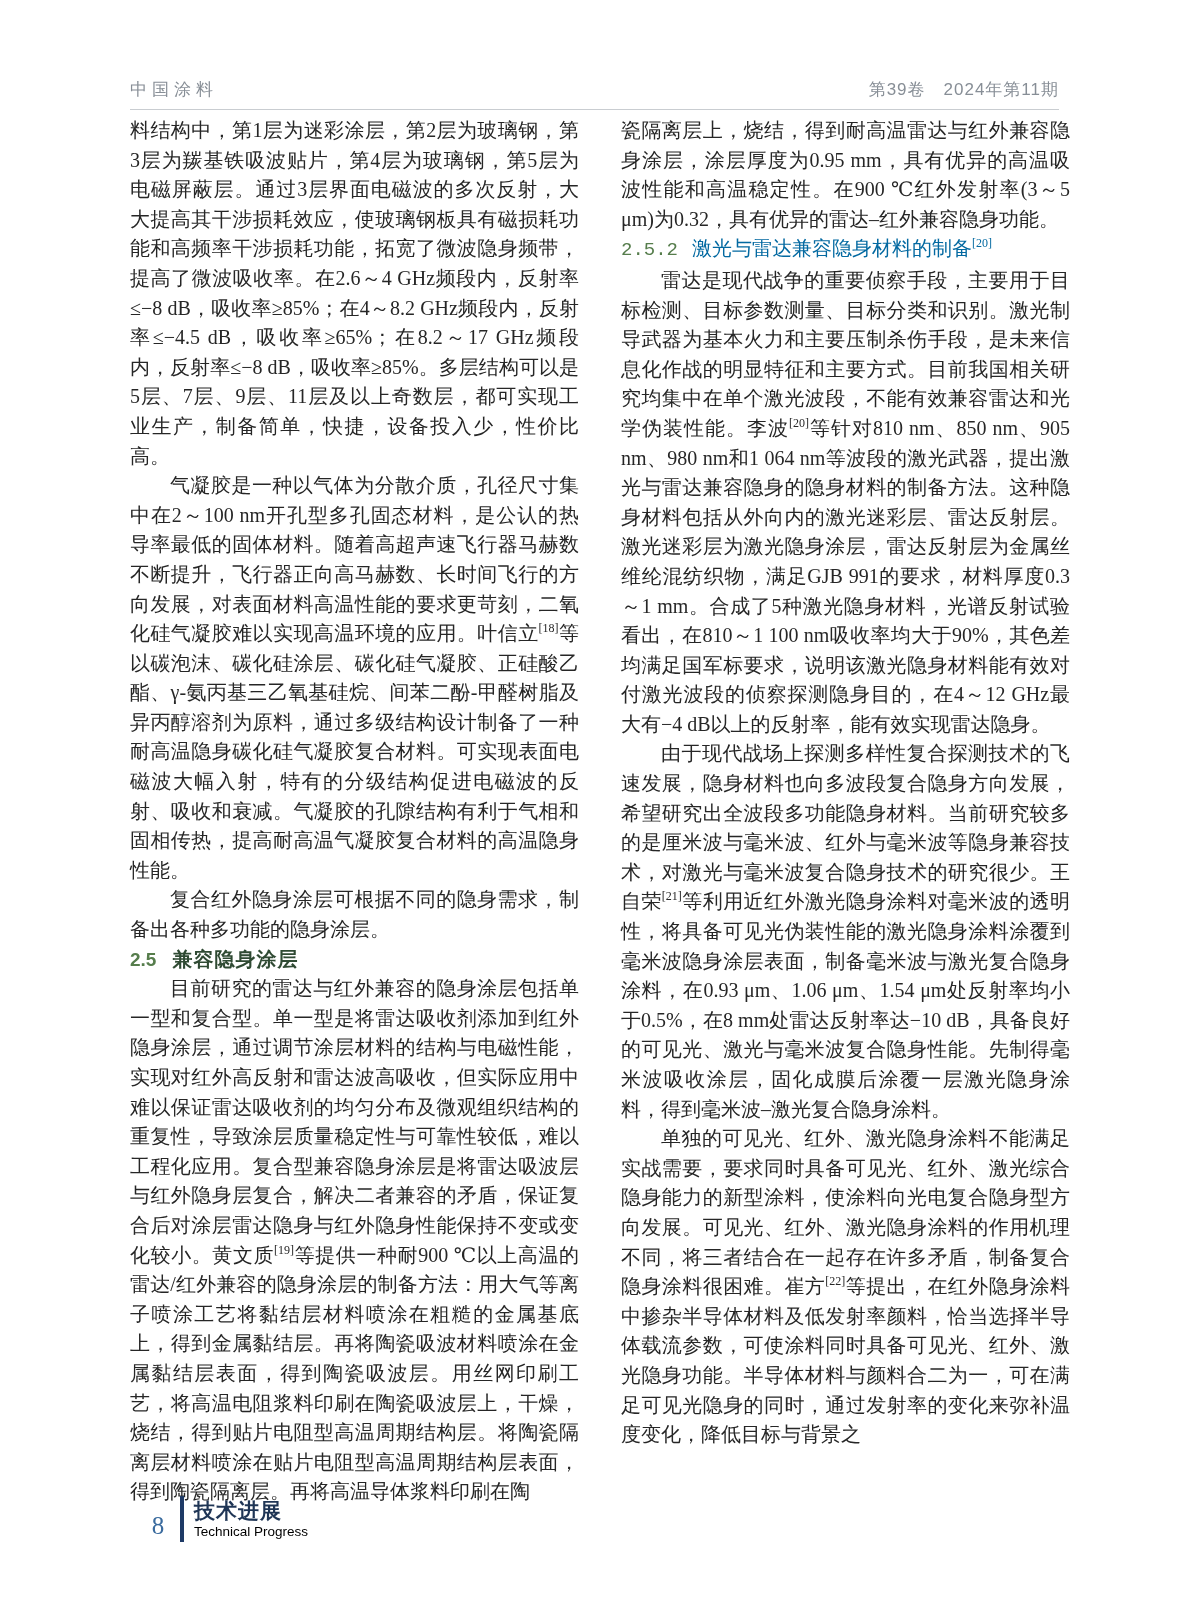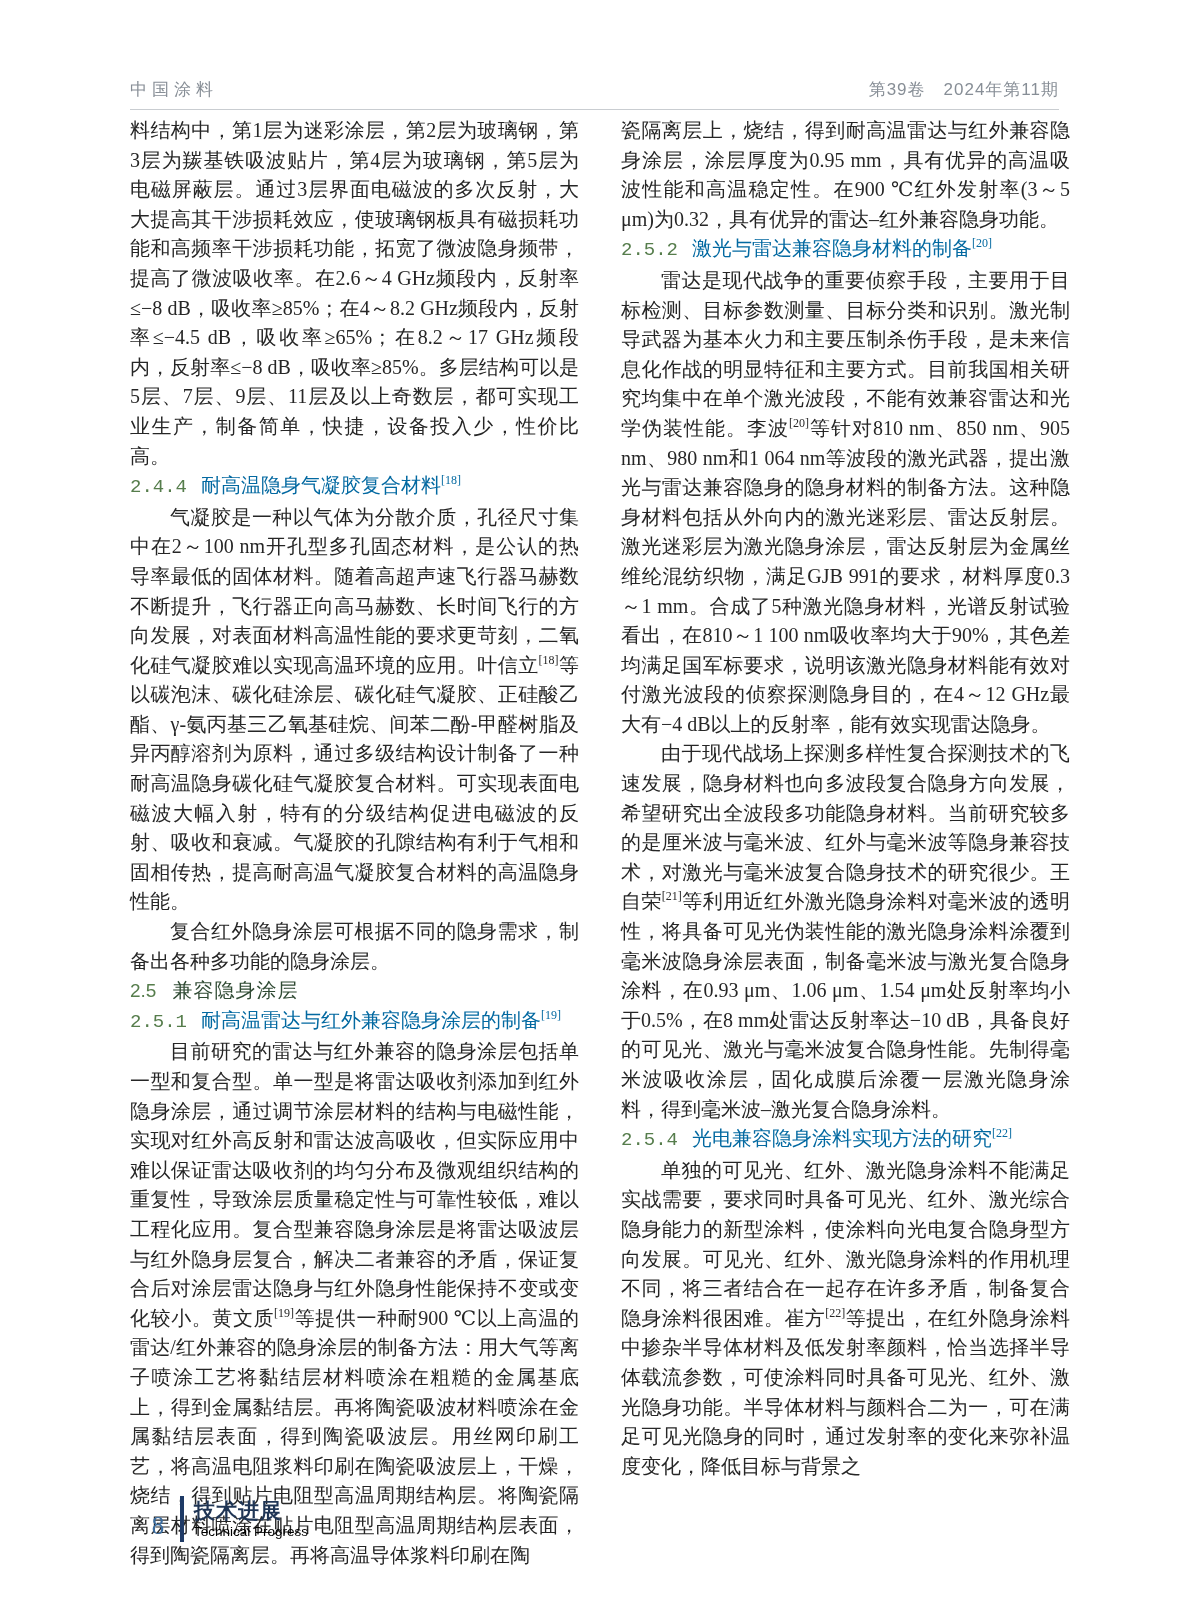--- a/index.html
+++ b/index.html
@@ -40,21 +40,21 @@
   sup{font-size:0.60em;line-height:0;}
   
   h3.h-sub .h-num{
     font-family:Liberation Mono, monospace;
     color:#567d4c;
     margin-right:14px;
     font-size:19px;
   }
   h3.h-sub .h-title{color:#0369a1;}
   
-  h2.h-main{font-family:"Liberation Sans","DejaVu Sans",sans-serif;font-weight:normal;}
+  h2.h-main{font-family:"Liberation Sans","DejaVu Sans",sans-serif;font-weight:bold;}
   h2.h-main .h-num{color:#567d4c;margin-right:16px;font-size:19px;}
   h2.h-main .h-title{color:#2f4a33;letter-spacing:1px;}
   
   .footer{
     position:absolute;left:138px;top:1496px;
     display:flex;align-items:center;
   }
   .footer .pagenum{
     font-size:25px;color:#3a6b9e;
     width:40px;text-align:center;
@@ -80,33 +80,30 @@
 <div class="page">
 
   <div class="runhead">
     <span class="journal">中国涂料</span>
     <span class="issue">第39卷　2024年第11期</span>
   </div>
 
   <div class="body-cols">
     <div class="col" id="col-left">
         <p class="cont">料结构中，第1层为迷彩涂层，第2层为玻璃钢，第3层为羰基铁吸波贴片，第4层为玻璃钢，第5层为电磁屏蔽层。通过3层界面电磁波的多次反射，大大提高其干涉损耗效应，使玻璃钢板具有磁损耗功能和高频率干涉损耗功能，拓宽了微波隐身频带，提高了微波吸收率。在2.6～4 GHz频段内，反射率≤−8 dB，吸收率≥85%；在4～8.2 GHz频段内，反射率≤−4.5 dB，吸收率≥65%；在8.2～17 GHz频段内，反射率≤−8 dB，吸收率≥85%。多层结构可以是5层、7层、9层、11层及以上奇数层，都可实现工业生产，制备简单，快捷，设备投入少，性价比高。</p>
-        <h3 class="h-sub"><span class="h-num">2.4.4</span><span class="h-title">耐高温隐身气凝胶复合材料<sup>[18]</sup></span></h3>
         <p class="para">气凝胶是一种以气体为分散介质，孔径尺寸集中在2～100 nm开孔型多孔固态材料，是公认的热导率最低的固体材料。随着高超声速飞行器马赫数不断提升，飞行器正向高马赫数、长时间飞行的方向发展，对表面材料高温性能的要求更苛刻，二氧化硅气凝胶难以实现高温环境的应用。叶信立<sup>[18]</sup>等以碳泡沫、碳化硅涂层、碳化硅气凝胶、正硅酸乙酯、γ-氨丙基三乙氧基硅烷、间苯二酚-甲醛树脂及异丙醇溶剂为原料，通过多级结构设计制备了一种耐高温隐身碳化硅气凝胶复合材料。可实现表面电磁波大幅入射，特有的分级结构促进电磁波的反射、吸收和衰减。气凝胶的孔隙结构有利于气相和固相传热，提高耐高温气凝胶复合材料的高温隐身性能。</p>
         <p class="para">复合红外隐身涂层可根据不同的隐身需求，制备出各种多功能的隐身涂层。</p>
         <h2 class="h-main"><span class="h-num">2.5</span><span class="h-title">兼容隐身涂层</span></h2>
-        <h3 class="h-sub"><span class="h-num">2.5.1</span><span class="h-title">耐高温雷达与红外兼容隐身涂层的制备<sup>[19]</sup></span></h3>
         <p class="para">目前研究的雷达与红外兼容的隐身涂层包括单一型和复合型。单一型是将雷达吸收剂添加到红外隐身涂层，通过调节涂层材料的结构与电磁性能，实现对红外高反射和雷达波高吸收，但实际应用中难以保证雷达吸收剂的均匀分布及微观组织结构的重复性，导致涂层质量稳定性与可靠性较低，难以工程化应用。复合型兼容隐身涂层是将雷达吸波层与红外隐身层复合，解决二者兼容的矛盾，保证复合后对涂层雷达隐身与红外隐身性能保持不变或变化较小。黄文质<sup>[19]</sup>等提供一种耐900 ℃以上高温的雷达/红外兼容的隐身涂层的制备方法：用大气等离子喷涂工艺将黏结层材料喷涂在粗糙的金属基底上，得到金属黏结层。再将陶瓷吸波材料喷涂在金属黏结层表面，得到陶瓷吸波层。用丝网印刷工艺，将高温电阻浆料印刷在陶瓷吸波层上，干燥，烧结，得到贴片电阻型高温周期结构层。将陶瓷隔离层材料喷涂在贴片电阻型高温周期结构层表面，得到陶瓷隔离层。再将高温导体浆料印刷在陶</p>
       </div>
     <div class="col" id="col-right">
         <p class="cont">瓷隔离层上，烧结，得到耐高温雷达与红外兼容隐身涂层，涂层厚度为0.95 mm，具有优异的高温吸波性能和高温稳定性。在900 ℃红外发射率(3～5 μm)为0.32，具有优异的雷达–红外兼容隐身功能。</p>
         <h3 class="h-sub"><span class="h-num">2.5.2</span><span class="h-title">激光与雷达兼容隐身材料的制备<sup>[20]</sup></span></h3>
         <p class="para">雷达是现代战争的重要侦察手段，主要用于目标检测、目标参数测量、目标分类和识别。激光制导武器为基本火力和主要压制杀伤手段，是未来信息化作战的明显特征和主要方式。目前我国相关研究均集中在单个激光波段，不能有效兼容雷达和光学伪装性能。李波<sup>[20]</sup>等针对810 nm、850 nm、905 nm、980 nm和1 064 nm等波段的激光武器，提出激光与雷达兼容隐身的隐身材料的制备方法。这种隐身材料包括从外向内的激光迷彩层、雷达反射层。激光迷彩层为激光隐身涂层，雷达反射层为金属丝维纶混纺织物，满足GJB 991的要求，材料厚度0.3～1 mm。合成了5种激光隐身材料，光谱反射试验看出，在810～1 100 nm吸收率均大于90%，其色差均满足国军标要求，说明该激光隐身材料能有效对付激光波段的侦察探测隐身目的，在4～12 GHz最大有−4 dB以上的反射率，能有效实现雷达隐身。</p>
         <p class="para">由于现代战场上探测多样性复合探测技术的飞速发展，隐身材料也向多波段复合隐身方向发展，希望研究出全波段多功能隐身材料。当前研究较多的是厘米波与毫米波、红外与毫米波等隐身兼容技术，对激光与毫米波复合隐身技术的研究很少。王自荣<sup>[21]</sup>等利用近红外激光隐身涂料对毫米波的透明性，将具备可见光伪装性能的激光隐身涂料涂覆到毫米波隐身涂层表面，制备毫米波与激光复合隐身涂料，在0.93 μm、1.06 μm、1.54 μm处反射率均小于0.5%，在8 mm处雷达反射率达−10 dB，具备良好的可见光、激光与毫米波复合隐身性能。先制得毫米波吸收涂层，固化成膜后涂覆一层激光隐身涂料，得到毫米波–激光复合隐身涂料。</p>
-        <h3 class="h-sub"><span class="h-num">2.5.4</span><span class="h-title">光电兼容隐身涂料实现方法的研究<sup>[22]</sup></span></h3>
         <p class="para">单独的可见光、红外、激光隐身涂料不能满足实战需要，要求同时具备可见光、红外、激光综合隐身能力的新型涂料，使涂料向光电复合隐身型方向发展。可见光、红外、激光隐身涂料的作用机理不同，将三者结合在一起存在许多矛盾，制备复合隐身涂料很困难。崔方<sup>[22]</sup>等提出，在红外隐身涂料中掺杂半导体材料及低发射率颜料，恰当选择半导体载流参数，可使涂料同时具备可见光、红外、激光隐身功能。半导体材料与颜料合二为一，可在满足可见光隐身的同时，通过发射率的变化来弥补温度变化，降低目标与背景之</p>
       </div>
   </div>
 
   <div class="footer">
     <span class="pagenum">8</span>
     <span class="vbar"></span>
     <span class="sect">
       <div class="cn">技术进展</div>
       <div class="en">Technical Progress</div>

